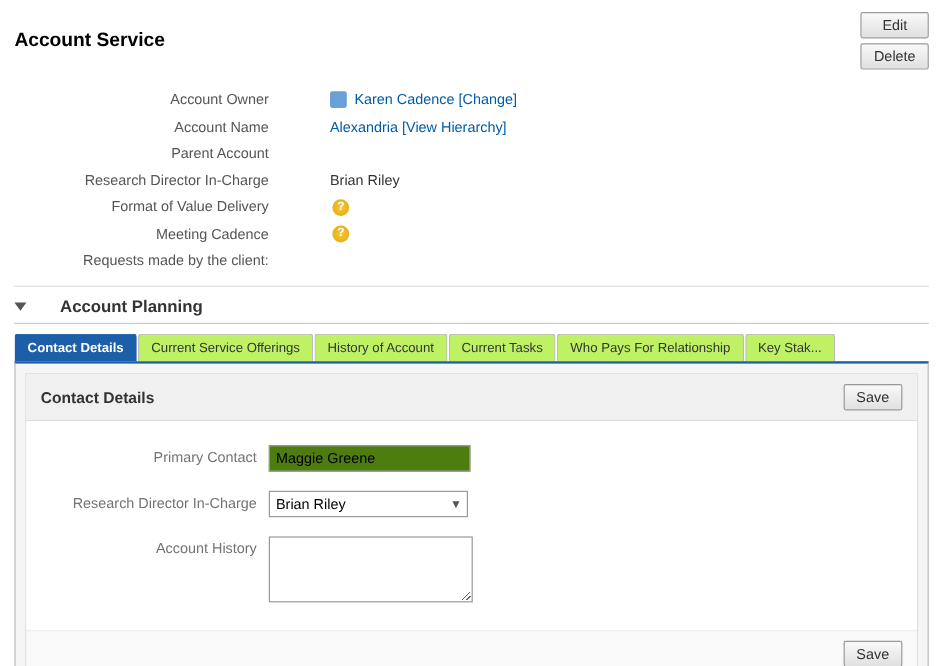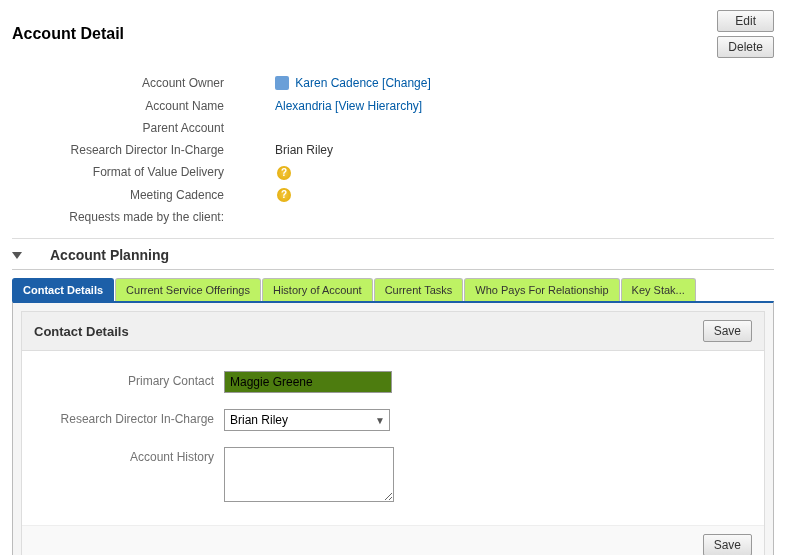--- a/index.html
+++ b/index.html
@@ -248,21 +248,21 @@
       border-top: 1px solid #eee;
       background: #f9f9f9;
     }
   </style>
 </head>
 <body>
 
 <div class="page-container">
 
   <div class="account-detail-header">
-    <span class="account-detail-title">Account Detail</span>
+    <span class="account-detail-title">Account Service</span>
     <div class="header-buttons">
       <button class="btn">Edit</button>
       <button class="btn">Delete</button>
     </div>
   </div>
 
   <div class="field-section">
 
     <div class="field-row">
       <div class="field-label">Account Owner</div>

